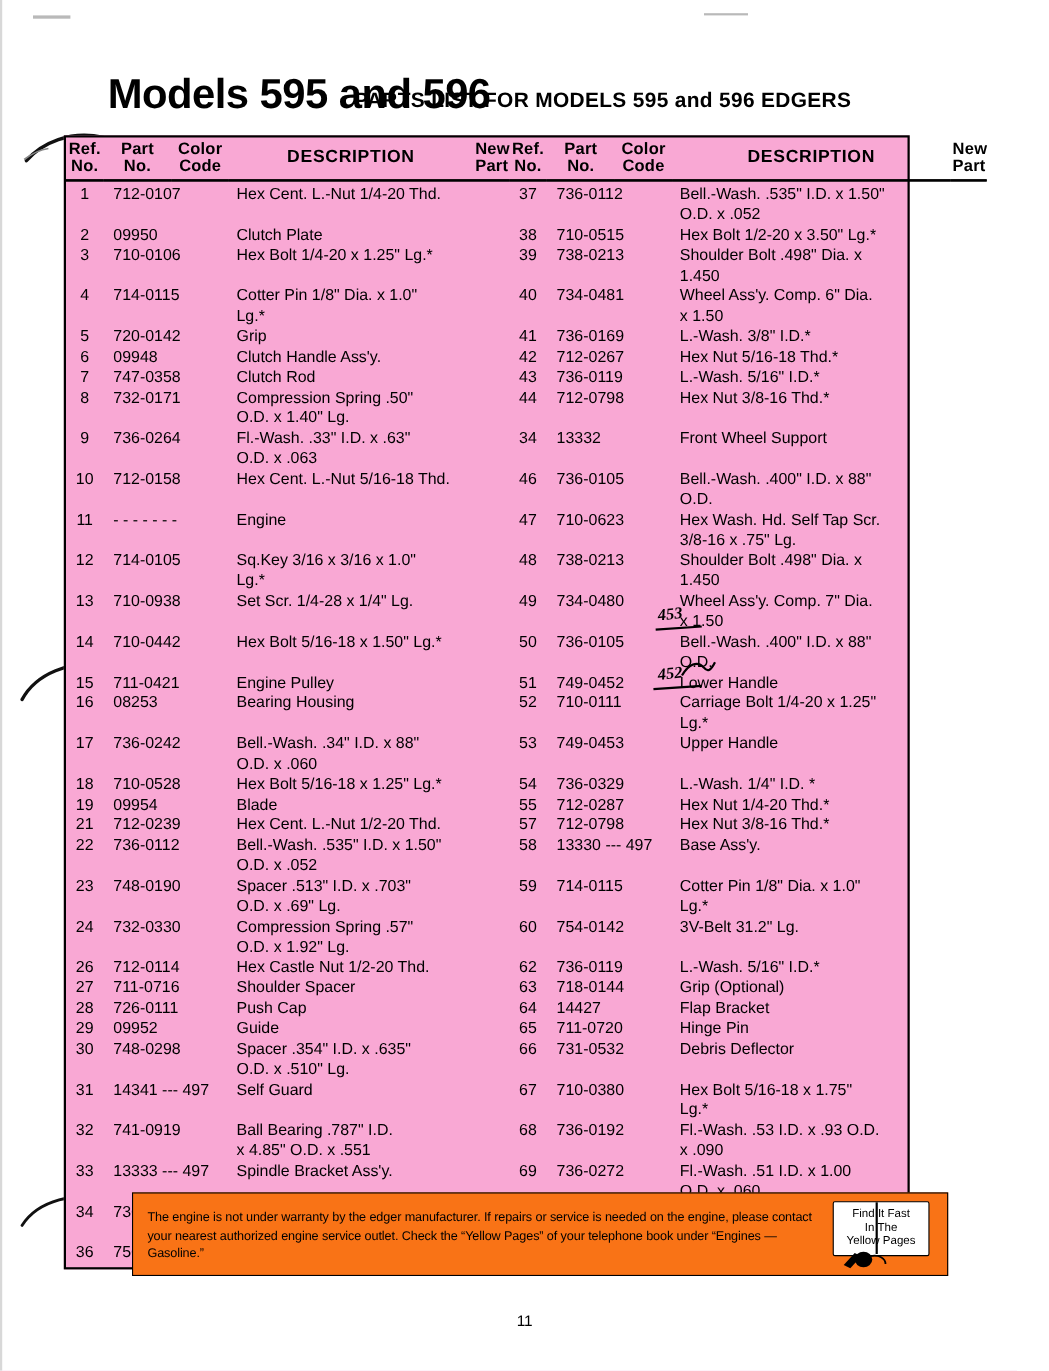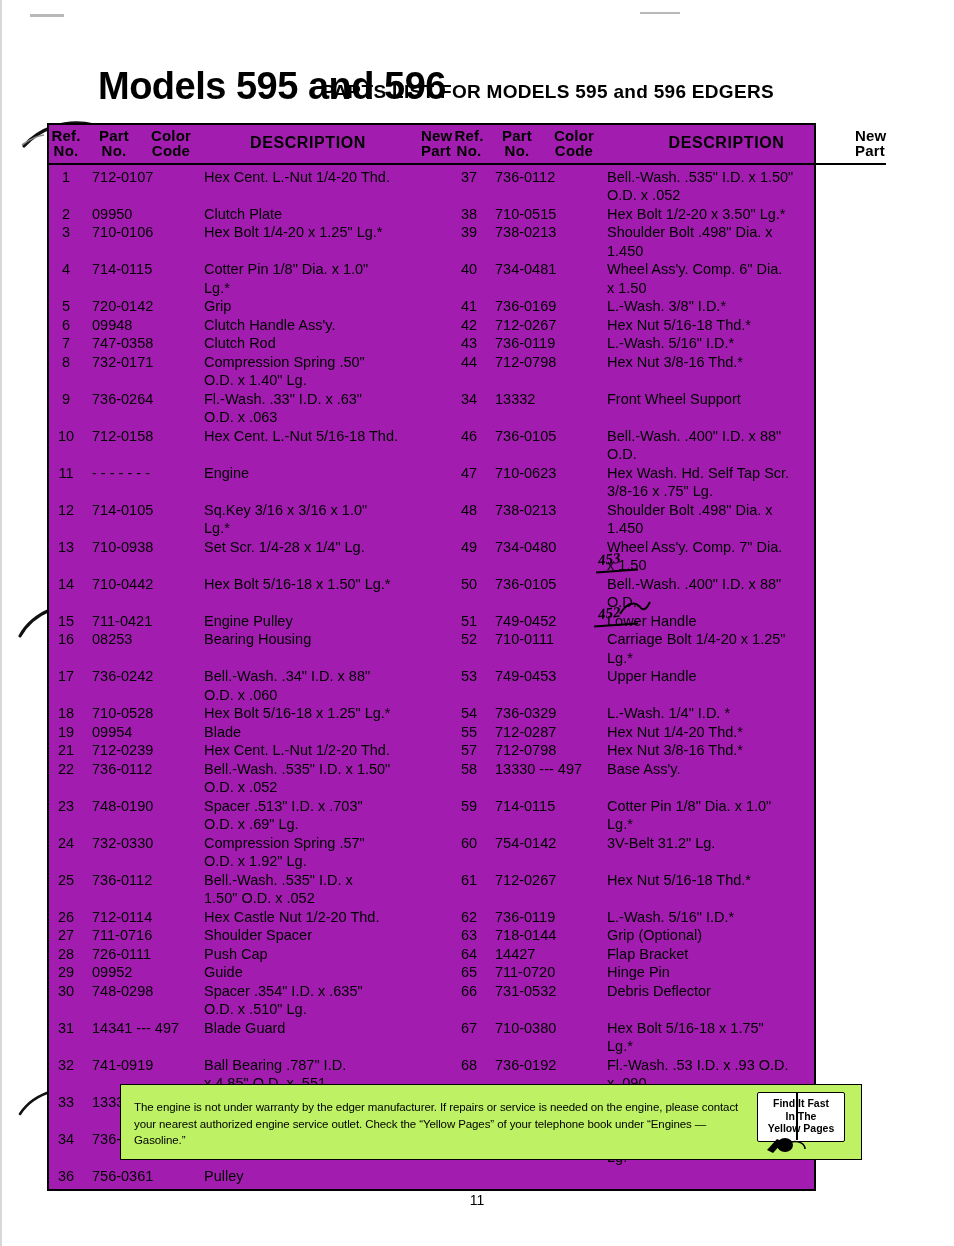--- a/index.html
+++ b/index.html
@@ -38,26 +38,26 @@
     top: 81px;
     font-size: 19px;
     font-weight: bold;
     letter-spacing: 0.3px;
     white-space: nowrap;
   }
 
   
   .table-wrap {
     position: absolute;
-    left: 47px;
+    left: 58px;
     top: 123px;
     width: 769px;
     border: 2.5px solid #000;
     box-sizing: border-box;
-    background: #a21caf;
+    background: #f9a8d4;
   }
   table.parts {
     border-collapse: collapse;
     width: 100%;
     table-layout: fixed;
   }
   table.parts td, table.parts th {
     border: 0;
     padding: 0;
     vertical-align: top;
@@ -141,21 +141,21 @@
 
   
   .notice-box {
     position: absolute;
     left: 120px;
     top: 1084px;
     width: 742px;
     height: 76px;
     border: 1.7px solid #000;
     box-sizing: border-box;
-    background: #bef264;
+    background: #f97316;
     padding-left: 42px;
   }
   .notice-text {
     position: absolute;
     left: 13px;
     top: 14px;
     width: 610px;
     font-size: 11.5px;
     line-height: 16.5px;
     letter-spacing: -0.1px;
@@ -171,21 +171,21 @@
     position: absolute;
     left: 4px;
     top: 2px;
     width: 88px;
     height: 50px;
     border: 1.6px solid #000;
     box-sizing: border-box;
     background: #fff;
     text-align: center;
     font-size: 10.5px;
-    font-weight: bold;
+    font-weight: normal;
     line-height: 12.6px;
     padding-top: 4px;
     border-radius: 2px;
   }
   .yp-spine {
     position: absolute;
     left: 43px;
     top: 3px;
     width: 1.5px;
     height: 47px;
@@ -596,33 +596,20 @@
             <td class="desc vline">Compression Spring .57"
      O.D. x 1.92" Lg.</td>
             <td class="newpart vline"></td>
             <td class="ref vline">60</td>
             <td class="part vline">754-0142</td>
             <td class="color vline"></td>
             <td class="desc vline">3V-Belt 31.2" Lg.</td>
             <td class="newpart"></td>
           </tr>
           <tr class="">
-            <td class="ref vline">25</td>
-            <td class="part vline">736-0112</td>
-            <td class="color vline"></td>
-            <td class="desc vline">Bell.-Wash. .535" I.D. x
-     1.50" O.D. x .052</td>
-            <td class="newpart vline"></td>
-            <td class="ref vline">61</td>
-            <td class="part vline">712-0267</td>
-            <td class="color vline"></td>
-            <td class="desc vline">Hex Nut 5/16-18 Thd.*</td>
-            <td class="newpart"></td>
-          </tr>
-          <tr class="">
             <td class="ref vline">26</td>
             <td class="part vline">712-0114</td>
             <td class="color vline"></td>
             <td class="desc vline">Hex Castle Nut 1/2-20 Thd.</td>
             <td class="newpart vline"></td>
             <td class="ref vline">62</td>
             <td class="part vline">736-0119</td>
             <td class="color vline"></td>
             <td class="desc vline">L.-Wash. 5/16" I.D.*</td>
             <td class="newpart"></td>
@@ -673,21 +660,21 @@
             <td class="ref vline">66</td>
             <td class="part vline">731-0532</td>
             <td class="color vline"></td>
             <td class="desc vline">Debris Deflector</td>
             <td class="newpart"></td>
           </tr>
           <tr class="">
             <td class="ref vline">31</td>
             <td class="part vline">14341 --- 497</td>
             <td class="color vline"></td>
-            <td class="desc vline">Blade Guard</td>
+            <td class="desc vline">Self Guard</td>
             <td class="newpart vline"></td>
             <td class="ref vline">67</td>
             <td class="part vline">710-0380</td>
             <td class="color vline"></td>
             <td class="desc vline">Hex Bolt 5/16-18 x 1.75"
      Lg.*</td>
             <td class="newpart"></td>
           </tr>
           <tr class="">
             <td class="ref vline">32</td>

